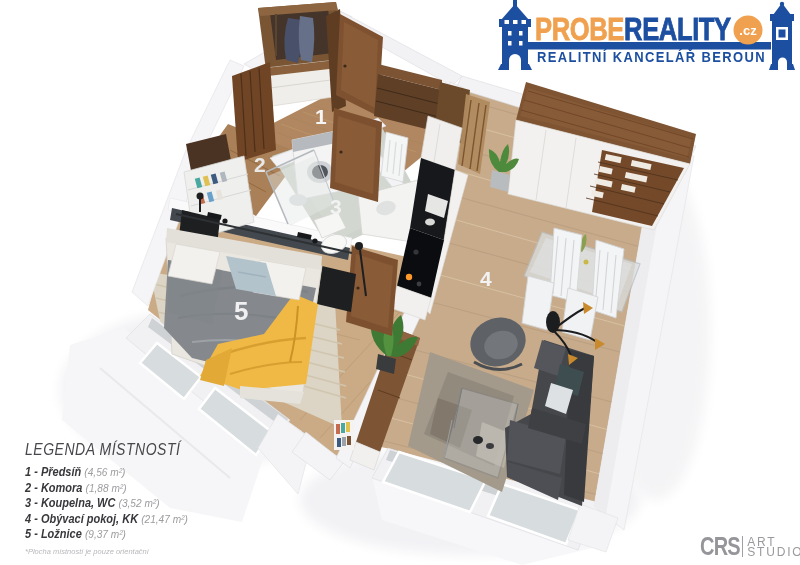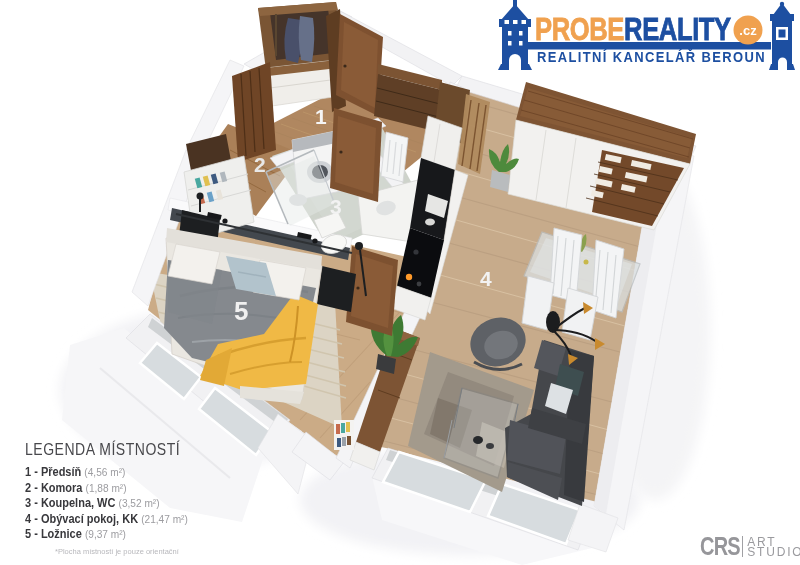--- a/index.html
+++ b/index.html
@@ -495,32 +495,32 @@
 
 <circle cx="253" cy="30" r="14.5" fill="#f0a14f"></circle>
 <text x="253" y="35" font-size="13" font-weight="bold" fill="#ffffff" text-anchor="middle">.cz</text>
 </svg>
 
 <div style="position:absolute;left:40px;top:11px;white-space:nowrap;font-weight:bold;font-size:32px;transform:scaleX(0.80);transform-origin:0 0;letter-spacing:-0.5px;-webkit-text-stroke:0.8px;"><span style="color:#f0a14f;-webkit-text-stroke-color:#f0a14f;">PROBE</span><span style="color:#1d4fa1;-webkit-text-stroke-color:#1d4fa1;">REALITY</span></div>
 
 <div style="position:absolute;left:42px;top:48px;white-space:nowrap;font-weight:bold;font-size:15px;color:#1d4fa1;transform:scaleX(0.864);transform-origin:0 0;letter-spacing:1.6px;">REALITNÍ KANCELÁŘ BEROUN</div>
 </div>
 
-<div class="abs" style="left:25px;top:440px;">
+<div class="abs" style="left:25px;top:440px;font-style:italic;">
 
 <div style="font-size:16.5px;color:#48484c;letter-spacing:0.6px;transform:scaleX(0.85);transform-origin:0 0;white-space:nowrap;">LEGENDA MÍSTNOSTÍ</div>
 
 <div style="margin-top:6px;font-size:12.5px;line-height:15.5px;color:#38383c;transform:scaleX(0.88);transform-origin:0 0;white-space:nowrap;">
 <div><b>1 - Předsíň</b> <span style="color:#9c9ca0;font-size:11.5px;">(4,56 m²)</span></div>
 <div><b>2 - Komora</b> <span style="color:#9c9ca0;font-size:11.5px;">(1,88 m²)</span></div>
 <div><b>3 - Koupelna, WC</b> <span style="color:#9c9ca0;font-size:11.5px;">(3,52 m²)</span></div>
 <div><b>4 - Obývací pokoj, KK</b> <span style="color:#9c9ca0;font-size:11.5px;">(21,47 m²)</span></div>
 <div><b>5 - Ložnice</b> <span style="color:#9c9ca0;font-size:11.5px;">(9,37 m²)</span></div>
 </div>
 
-<div style="margin-top:4px;font-size:7.5px;color:#b8b8bc;margin-left:30px;">*Plocha místností je pouze orientační</div>
+<div style="margin-top:4px;font-size:7.5px;color:#b8b8bc;">*Plocha místností je pouze orientační</div>
 </div>
 
 <div class="abs" style="left:700px;top:532px;display:flex;align-items:center;color:#96969a;">
 <div style="font-size:25px;font-weight:bold;letter-spacing:-1px;transform:scaleX(0.8);transform-origin:0 0;margin-right:-8px;">CRS</div>
 <div style="width:1.5px;height:21px;background:#a0a0a4;margin:0 4px 0 0px;"></div>
 <div style="font-size:12px;line-height:10px;letter-spacing:1.8px;color:#9a9a9e;">ART<br>STUDIO</div>
 </div>
 
 </body></html>

